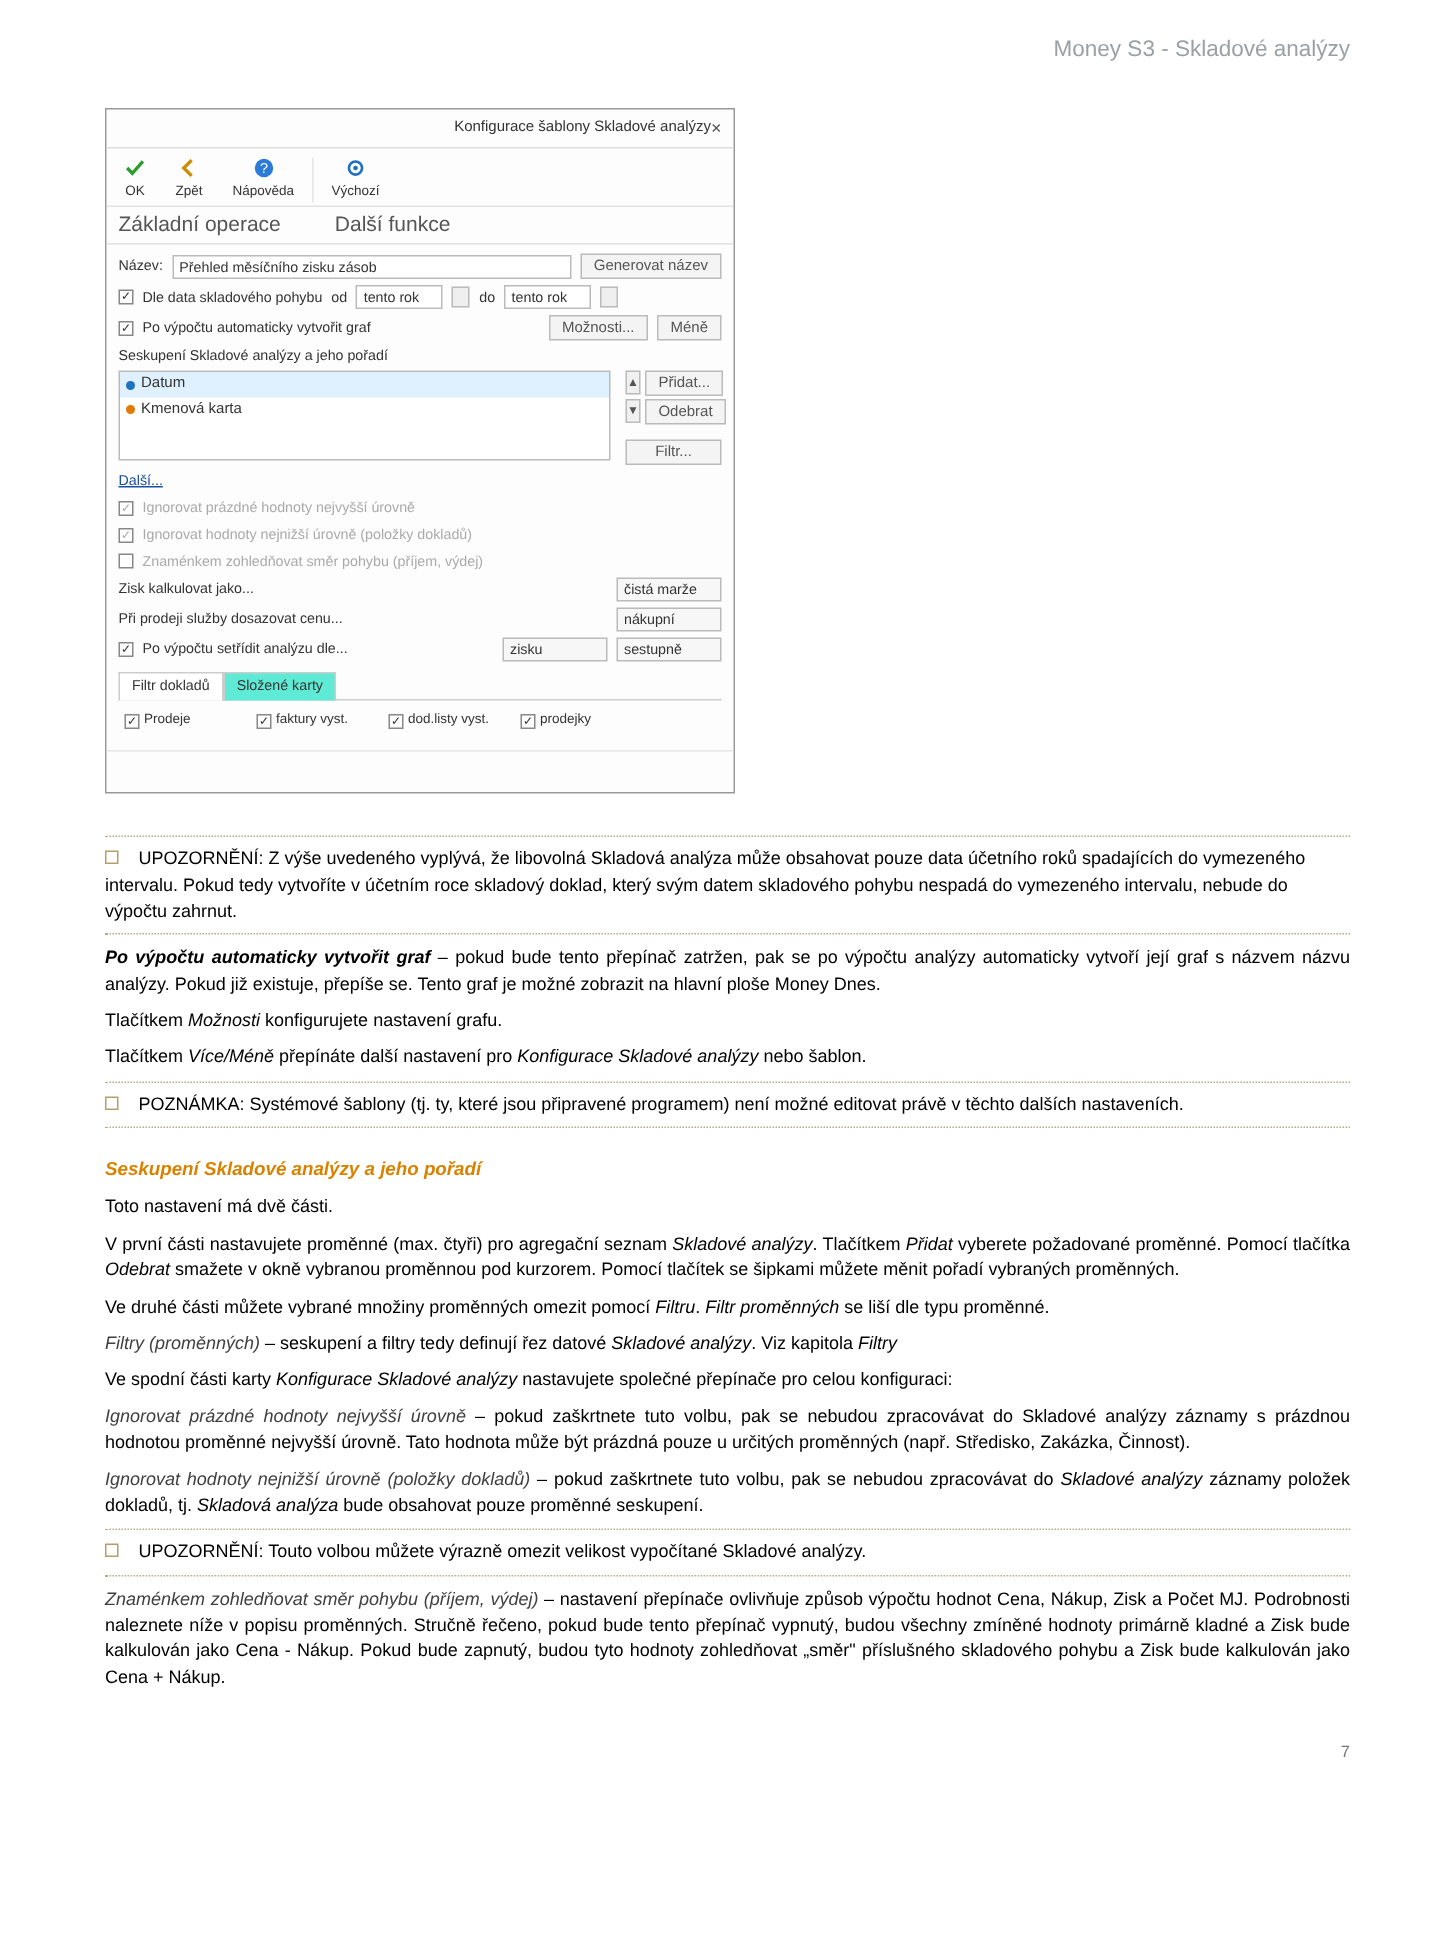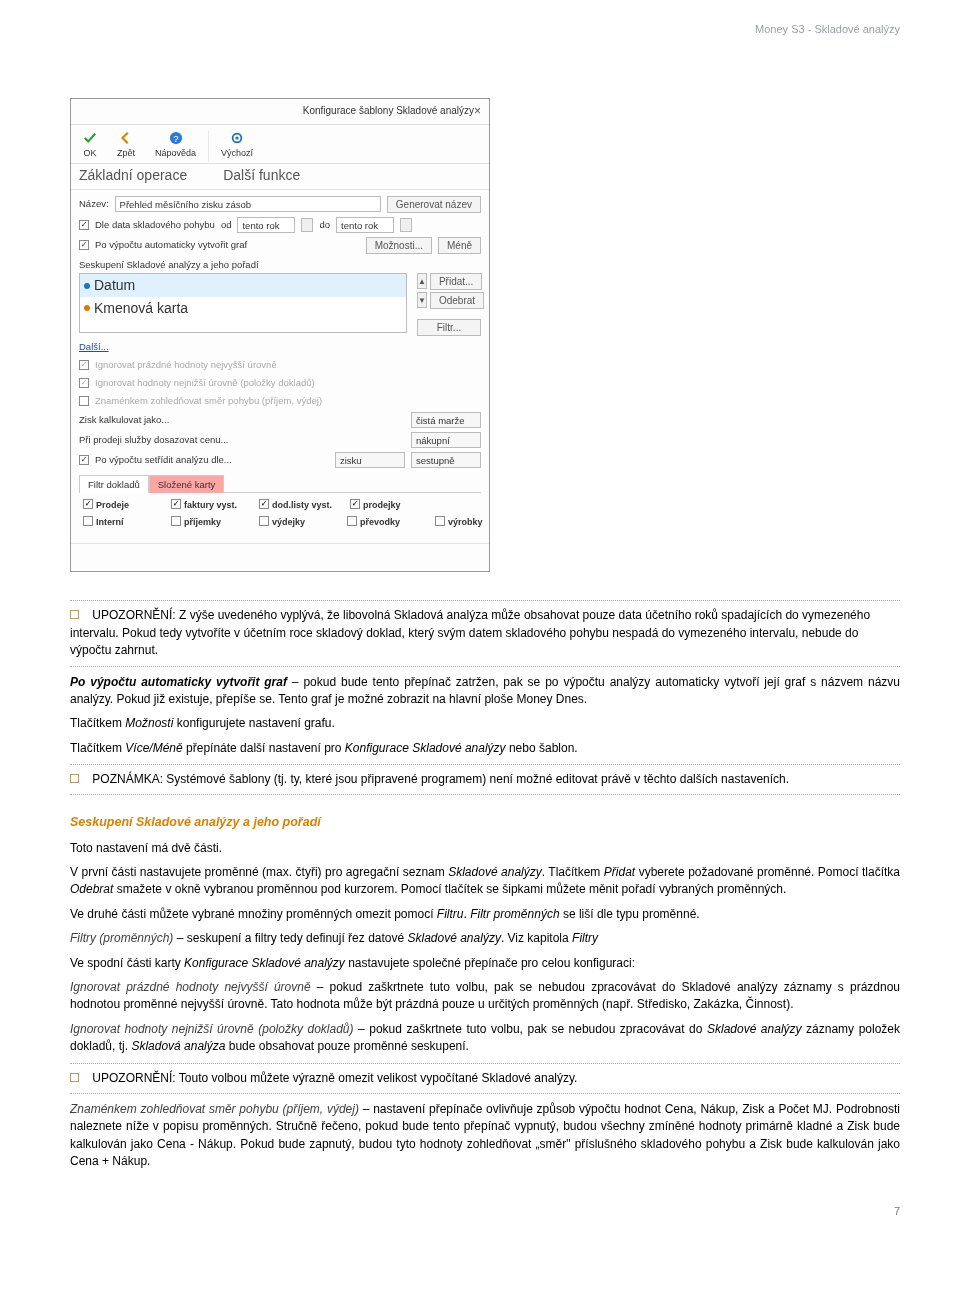--- a/index.html
+++ b/index.html
@@ -11,22 +11,22 @@
     color: #000;
     font-size: 12px;
     line-height: 1.45;
   }
   .page {
     padding: 22px 60px 20px 70px;
   }
   .header-title {
     text-align: right;
     color: #9aa0a6;
-    font-size: 11px;
-    margin-bottom: 60px;
+    font-size: 15px;
+    margin-bottom: 28px;
   }
 
   
   .dialog {
     width: 420px;
     border: 1px solid #999;
     font-size: 10px;
     color: #333;
     margin-bottom: 28px;
     background: #fdfdfd;
@@ -95,21 +95,21 @@
     height: 60px;
     position: relative;
     margin-right: 4px;
     flex: 1;
   }
   .list-row {
     display: flex;
     align-items: center;
     gap: 4px;
     padding: 1px 4px;
-    font-size: 14px;
+    font-size: 10px;
   }
   .list-row.sel { background: #dff0ff; }
   .bullet { width: 6px; height: 6px; border-radius: 50%; }
   .bullet.blue { background: #1e73be; }
   .bullet.orange { background: #e07b00; }
   .list-controls {
     display: flex;
     flex-direction: column;
     gap: 2px;
     width: 64px;
@@ -127,30 +127,30 @@
     font-size: 9.5px;
     min-width: 70px;
   }
   .tab-bar {
     display: flex;
     gap: 0;
     margin-top: 6px;
     border-bottom: 1px solid #ccc;
     font-size: 9.5px;
   }
-  .tab { padding: 2px 8px; border: 1px solid #ccc; border-bottom: none; background: #fca5a5; position: relative; top: 1px; }
+  .tab { padding: 2px 8px; border: 1px solid #ccc; border-bottom: none; background: #5eead4; position: relative; top: 1px; }
   .tab.active { background: #fff; }
   .filter-grid {
     padding: 6px 4px 8px;
     display: flex;
     flex-direction: column;
     gap: 4px;
   }
   .fg-row { display: flex; gap: 18px; }
-  .fg-cell { display: flex; align-items: flex-start; gap: 3px; font-size: 9px; min-width: 70px; font-weight: bold; }
+  .fg-cell { display: flex; align-items: flex-end; gap: 3px; font-size: 9px; min-width: 70px; }
   .dlg-footer { height: 28px; border-top: 1px solid #e6e6e6; }
 
   
   .dotted-hr {
     border: none;
     border-top: 1.5px dotted #b7a98e;
     margin: 6px 0 6px 0;
   }
   .note-block { margin: 4px 0 6px 0; }
   .note-block .icon-sq {
@@ -326,42 +326,20 @@
             </div>
           <div class="fg-cell">
               <span class="chk on"></span>
               <span>dod.listy vyst.</span>
             </div>
           <div class="fg-cell">
               <span class="chk on"></span>
               <span>prodejky</span>
             </div>
         </div>
-        <div class="fg-row">
-          <div class="fg-cell">
-              <span class="chk"></span>
-              <span>Interní</span>
-            </div>
-          <div class="fg-cell">
-              <span class="chk"></span>
-              <span>příjemky</span>
-            </div>
-          <div class="fg-cell">
-              <span class="chk"></span>
-              <span>výdejky</span>
-            </div>
-          <div class="fg-cell">
-              <span class="chk"></span>
-              <span>převodky</span>
-            </div>
-          <div class="fg-cell">
-              <span class="chk"></span>
-              <span>výrobky</span>
-            </div>
-        </div>
       </div>
     </div>
     <div class="dlg-footer"></div>
   </div>
 
   <hr class="dotted-hr">
   <div class="note-block">
     <span class="icon-sq"></span>
     <span class="note-text">UPOZORNĚNÍ: Z výše uvedeného vyplývá, že libovolná Skladová analýza může obsahovat pouze data účetního roků spadajících do vymezeného intervalu. Pokud tedy vytvoříte v účetním roce skladový doklad, který svým datem skladového pohybu nespadá do vymezeného intervalu, nebude do výpočtu zahrnut.</span>
   </div>

